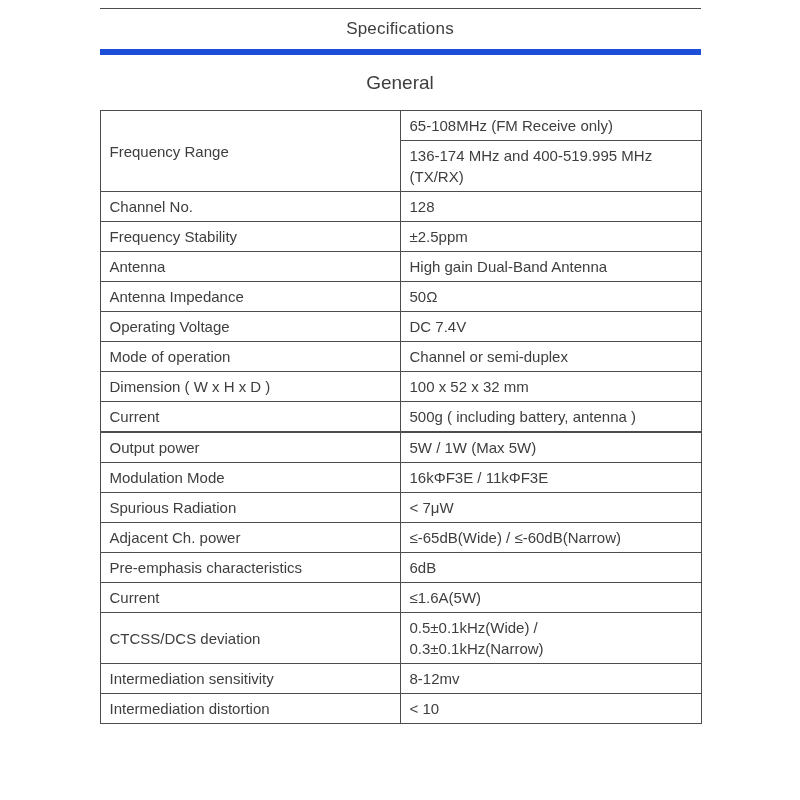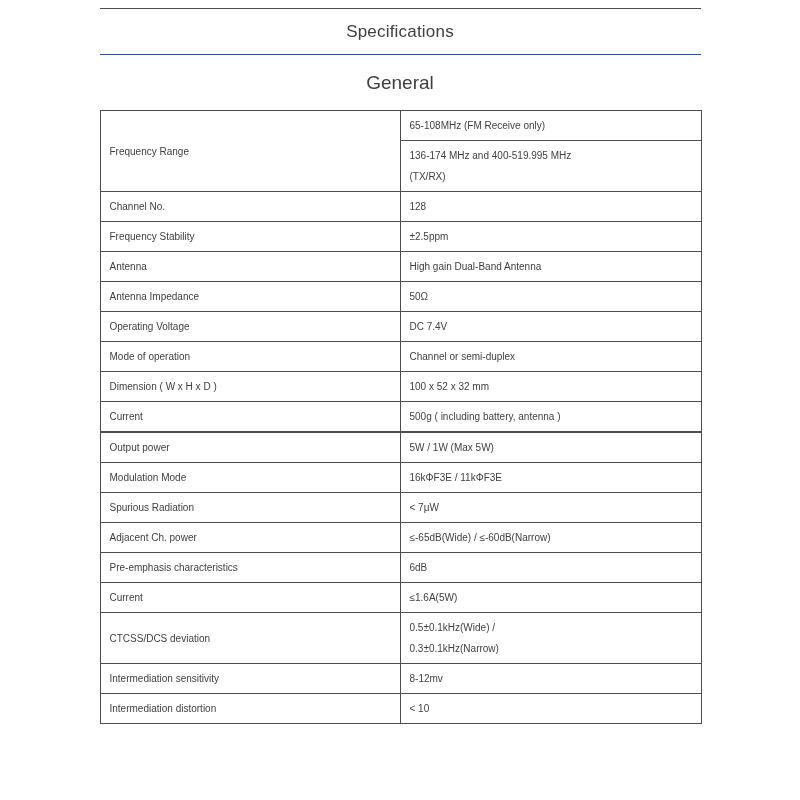--- a/index.html
+++ b/index.html
@@ -12,21 +12,21 @@
     color: #3e3e3e;
   }
   .page {
     width: 601px;
     margin: 0 auto;
     padding-top: 8px;
   }
   .title-block {
     height: 47px;
     border-top: 1px solid #4d4d4d;
-    border-bottom: 1px solid #1d4ed8;
+    border-bottom: 6px solid #1d4ed8;
     display: flex;
     align-items: center;
     justify-content: center;
   }
   .title {
     font-size: 17px;
     font-weight: 400;
     letter-spacing: 0.2px;
   }
   .heading-block {
@@ -47,21 +47,21 @@
     font-weight: 400;
   }
   table.spec {
     width: 100%;
     border-collapse: collapse;
     table-layout: fixed;
   }
   table.spec td {
     border: 1px solid #4d4d4d;
     padding: 4px 9px;
-    font-size: 10px;
+    font-size: 15px;
     line-height: 21px;
     vertical-align: middle;
     overflow: hidden;
     margin-left: 23px;
   }
   .label-cell { }
   .value-cell { white-space: pre-line; }
 </style>
 </head>
 <body>

